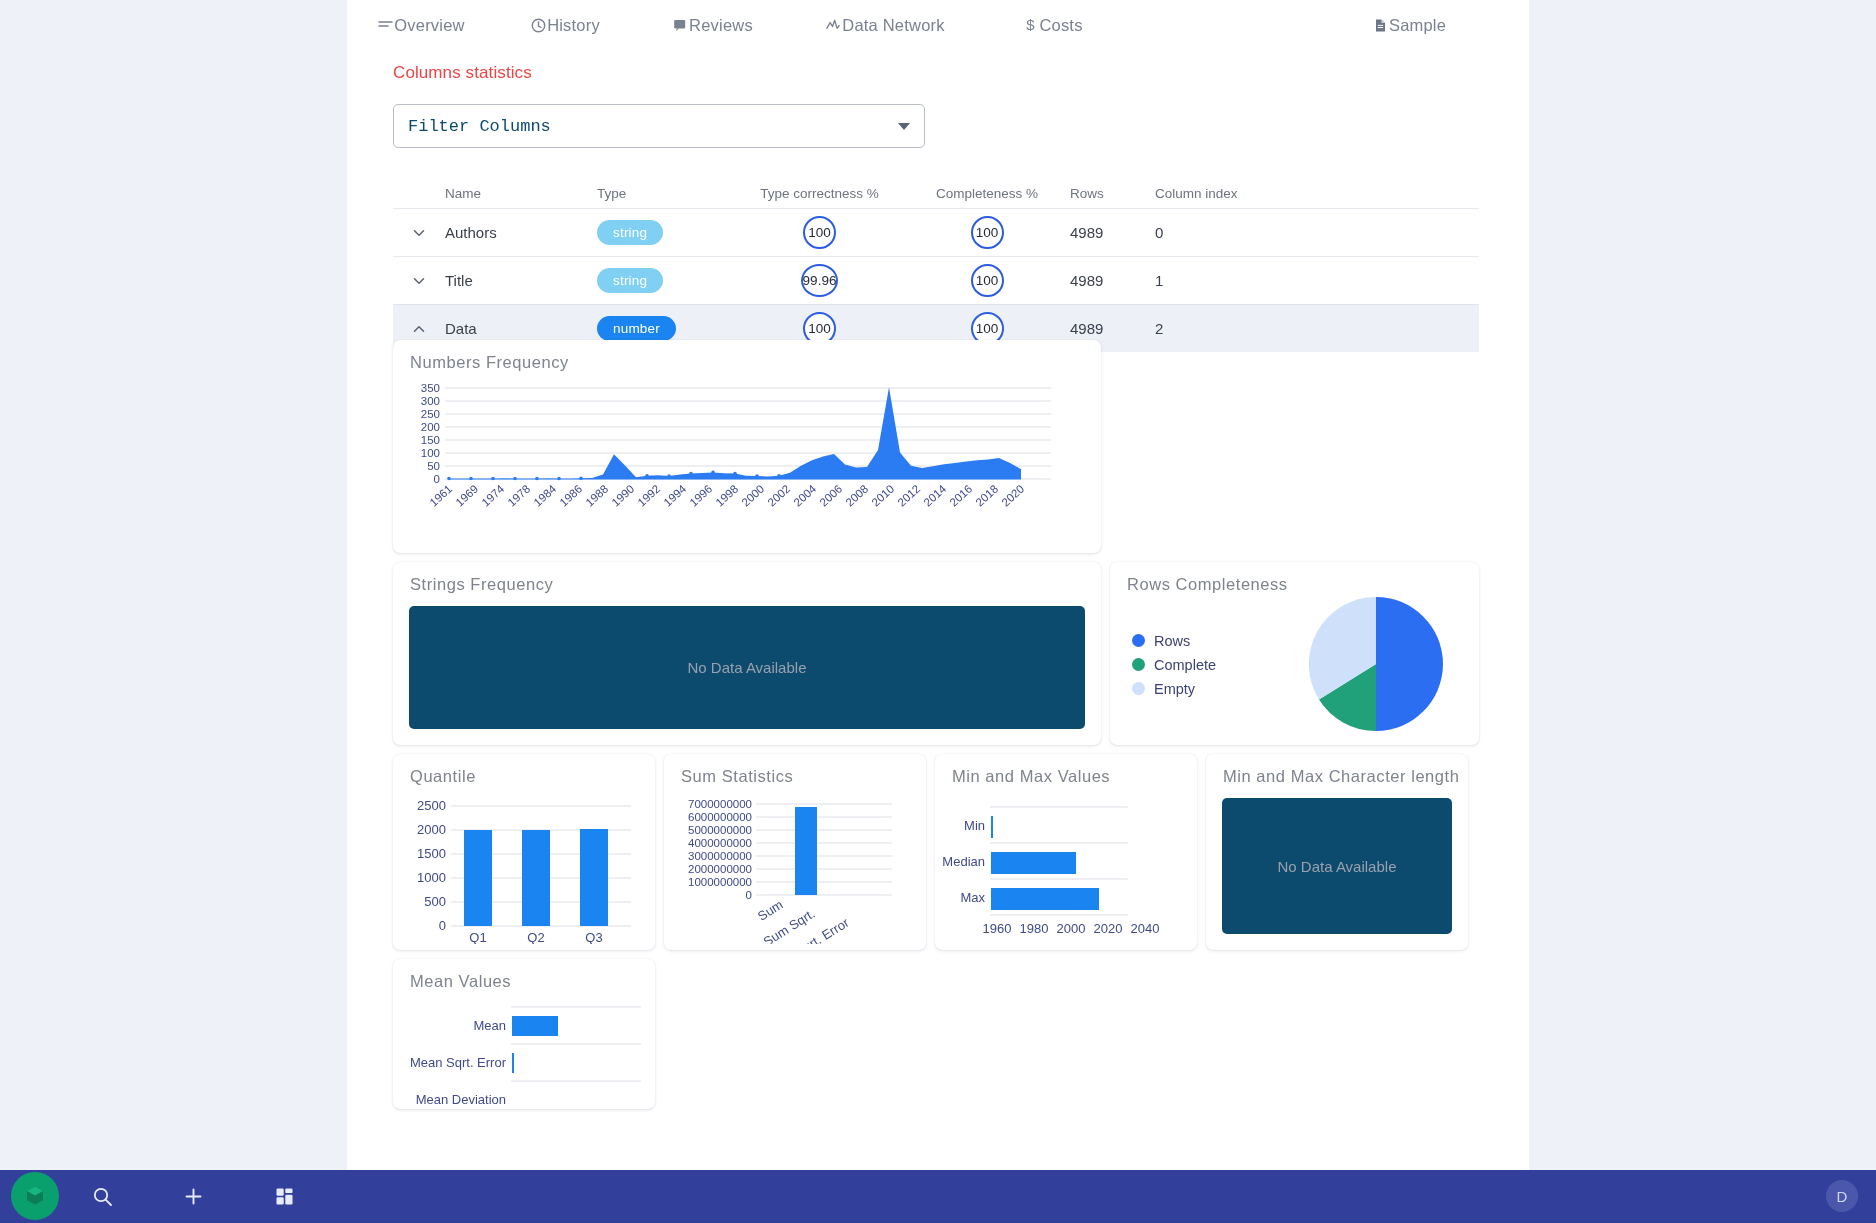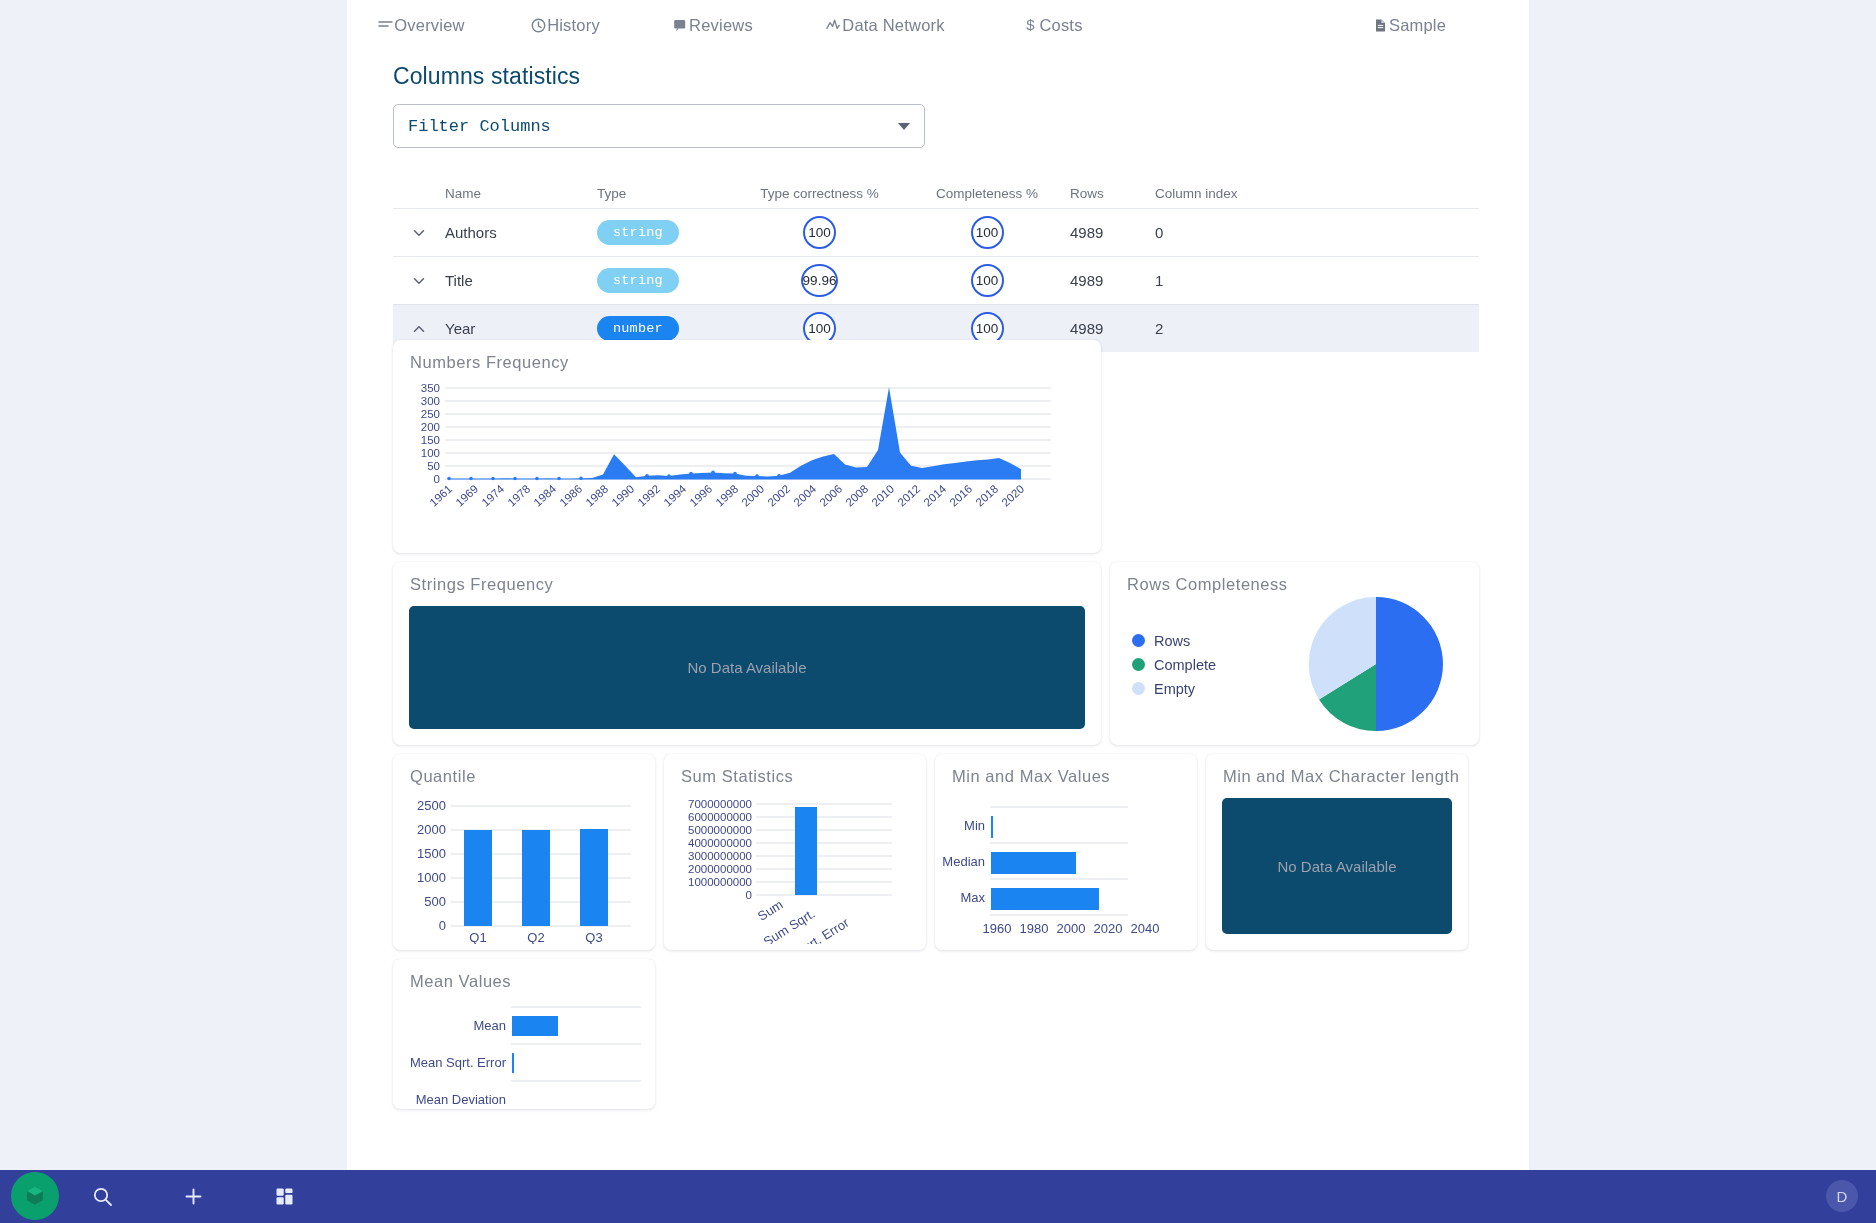--- a/index.html
+++ b/index.html
@@ -40,21 +40,21 @@
   }
 
   
   .panel {
     position: absolute; left: 347px; top: 50px; width: 1182px; height: 1120px;
     background: #ffffff;
     overflow: hidden;
   }
   .page-title {
     position: absolute; left: 46px; top: 13px;
-    font-size: 23px; color: #0c4a6e; letter-spacing: .1px;
+    font-size: 17px; color: #ef4444; letter-spacing: .1px;
   }
 
   
   .filter-select {
     position: absolute; left: 46px; top: 54px; width: 532px; height: 44px;
     border: 1px solid #b9bec9; border-radius: 5px;
     background: #fff;
     display: flex; align-items: center; padding: 0 14px;
     cursor: pointer;
   }
@@ -78,21 +78,21 @@
   .trow {
     display: flex; align-items: center; height: 48px;
     border-top: 1px solid #e6e9ef;
     font-size: 15px; color: #3a3f4d;
   }
   .trow.expanded { background: #edf0f6; border-top-color: #dfe3ec; }
   .chev { width: 52px; display: flex; align-items: center; justify-content: center; cursor: pointer; }
   .chev svg { display: block; }
   .pill {
     display: inline-block; padding: 5px 16px; border-radius: 13px;
-    font-size: 13.5px; color: #ffffff; letter-spacing: .2px; font-family: Liberation Mono, monospace;
+    font-size: 13.5px; color: #ffffff; letter-spacing: .2px;
   }
   .pill.string { background: #7fd0f2; }
   .pill.number { background: #1a84f0; }
   .gauge {
     width: 33px; height: 33px; border: 2px solid #2b5ce6; border-radius: 50%;
     display: inline-flex; align-items: center; justify-content: center;
     font-size: 13.5px; color: #262b38; background: #fff;
   }
   .gauge.wide { width: 37px; }
   .cell-center { display: flex; align-items: center; justify-content: center; }
@@ -293,21 +293,21 @@
         <div class="col-rows">4989</div>
         <div class="col-idx">1</div>
       </div>
 
       <div class="trow expanded">
         <div class="chev">
           <svg width="16" height="16" viewBox="0 0 16 16">
               <path d="M3.5 10.2L8 5.7l4.5 4.5" stroke="#5c6275" stroke-width="1.5" fill="none" stroke-linecap="round" stroke-linejoin="round"></path>
             </svg>
         </div>
-        <div class="col-name">Year</div>
+        <div class="col-name">Data</div>
         <div class="col-type">
           <span class="pill number">number</span>
         </div>
         <div class="col-tc cell-center">
           <span class="gauge">100</span>
         </div>
         <div class="col-comp cell-center">
           <span class="gauge">100</span>
         </div>
         <div class="col-rows">4989</div>

